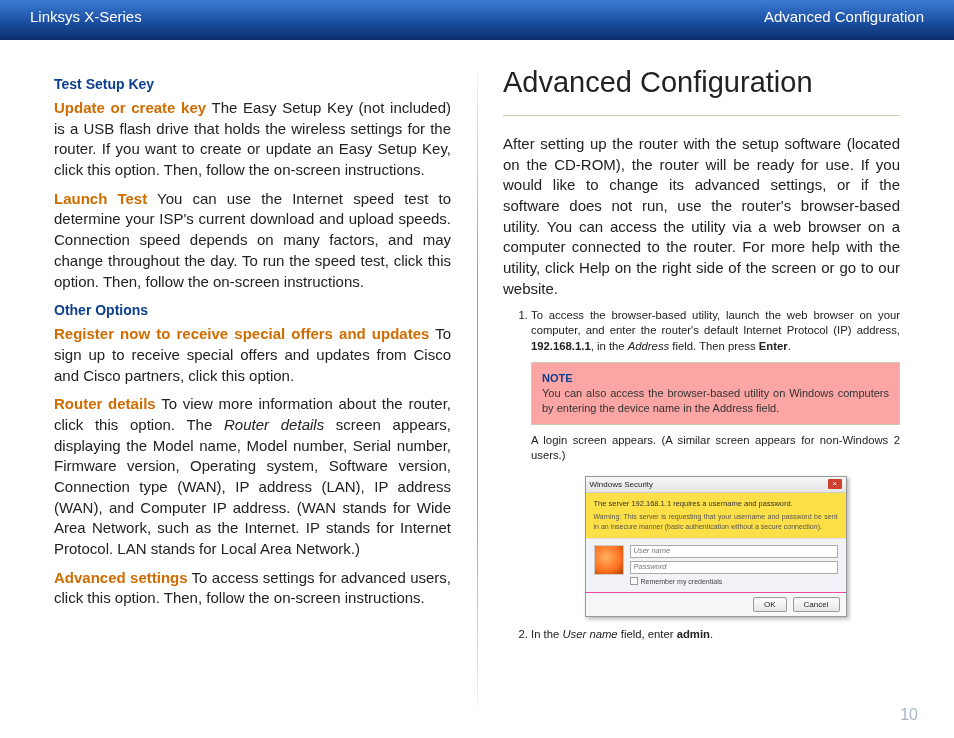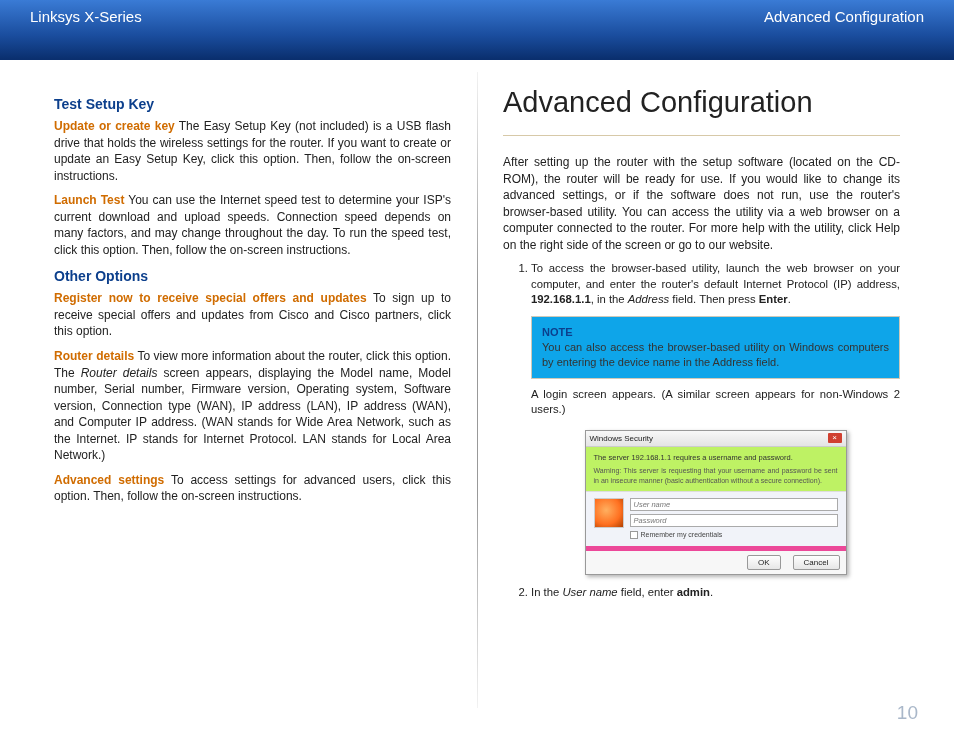--- a/index.html
+++ b/index.html
@@ -5,27 +5,27 @@
   * { box-sizing: border-box; margin: 0; padding: 0; }
   body {
     width: 954px;
     height: 738px;
     font-family: "Segoe UI", Arial, sans-serif;
     background: #fff;
     position: relative;
     overflow: hidden;
   }
   .header-bar {
-    height: 60px;
+    height: 40px;
     background: linear-gradient(to bottom, #3a7bd5 0%, #1a4d9e 60%, #0a2f6e 100%);
     border-bottom: 1px solid #0a2f6e;
     display: flex;
-    align-items: flex-start;
+    align-items: center;
     justify-content: space-between;
-    padding: 8px 30px 6px 30px;
+    padding: 0 30px 6px 30px;
     color: #fff;
   }
   .header-left { font-size: 15px; }
   .header-right { font-size: 15px; }
   .page {
     display: flex;
     padding: 26px 30px 0 30px;
     height: 640px;
   }
   .col {
@@ -44,21 +44,21 @@
     background: linear-gradient(to bottom, rgba(0,0,0,0.05), rgba(0,0,0,0.4), rgba(0,0,0,0.4), rgba(0,0,0,0.05));
   }
   h2.section {
     color: #0c3f8c;
     font-size: 14px;
     font-weight: 600;
     margin-top: 10px;
     margin-bottom: 6px;
   }
   p.body {
-    font-size: 12px;
+    font-size: 15px;
     line-height: 1.38;
     color: #222;
     text-align: justify;
     margin-bottom: 8px;
   }
   .lead-orange { color: #d06c00; font-weight: 700; }
   h1.title {
     font-size: 29px;
     font-weight: 400;
     color: #222;
@@ -80,39 +80,39 @@
     padding-left: 28px;
     font-size: 11.3px;
     color: #222;
   }
   ol.steps li {
     text-align: justify;
     margin-bottom: 6px;
     line-height: 1.38;
   }
   .note-box {
-    background: #0ea5e9;
+    background: #fca5a5;
     border: 1px solid #cfc9b8;
     padding: 8px 10px;
     margin: 8px 0 8px 0;
     font-size: 11px;
     line-height: 1.35;
     color: #333;
   }
   .note-t { color: #0c3f8c; font-weight: 700; }
   .dialog-wrap {
     display:flex; justify-content:center;
     margin: 12px 0 10px 0;
   }
   .dialog {
     width: 262px;
     border: 1px solid #999;
     box-shadow: 2px 2px 4px rgba(0,0,0,0.3);
     font-size: 8px;
-    background: #bef264;
+    background: #fde047;
   }
   .dlg-title {
     background: linear-gradient(to bottom,#f8f8f8,#e4e4e4);
     border-bottom:1px solid #ccc;
     padding: 2px 4px;
     display:flex; justify-content:space-between; align-items:center;
     font-size:8px;
   }
   .dlg-close { width:14px; height:10px; background:#d04030; color:#fff; text-align:center; line-height:10px; font-size:8px; border-radius:1px;}
   .dlg-body { padding:6px 8px; font-size:7.5px; color:#333;}
@@ -131,30 +131,30 @@
   .dlg-fields { flex:1; }
   .dlg-in {
     width:100%; height:13px; border:1px solid #aaa;
     font-size:7.5px; padding:0 3px; margin-bottom:3px;
     color:#777; font-style:italic; background:#fff;
     display:flex; align-items:center;
   }
   .dlg-remember { font-size:7px; color:#444; display:flex; align-items:center; gap:3px;}
   .dlg-chk { width:8px; height:8px; border:1px solid #999; background:#fff;}
   .dlg-btns {
-    background:#f7f7f7; border-top:5px solid #ec4899;
-    padding:4px 6px; display:flex; justify-content:flex-end; gap:12px;
+    background:#f7f7f7; border-top:1px solid #ec4899;
+    padding:4px 6px; display:flex; justify-content:flex-end; gap:6px;
   }
   .dlg-btn {
     border:1px solid #999; background:linear-gradient(#fefefe,#e6e6e6);
     font-size:8px; padding:1px 10px; border-radius:2px;
   }
   .page-num {
     position:absolute; bottom:14px; right:36px;
-    color:#a9b7c9; font-size:19px; font-weight:500;
+    color:#a9b7c9; font-size:16px; font-weight:500;
   }
   .italic { font-style: italic; }
   strong { font-weight: 700; }
 </style>
 </head>
 <body>
 
 <div class="header-bar">
   <div class="header-left">Linksys X-Series</div>
   <div class="header-right">Advanced Configuration</div>

